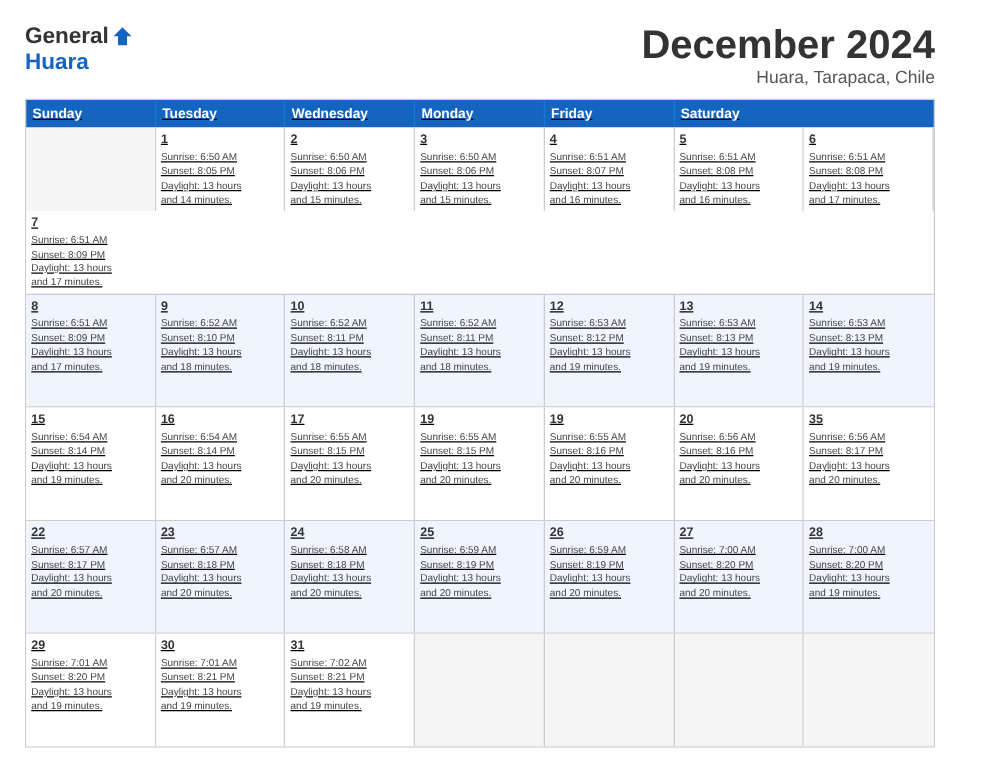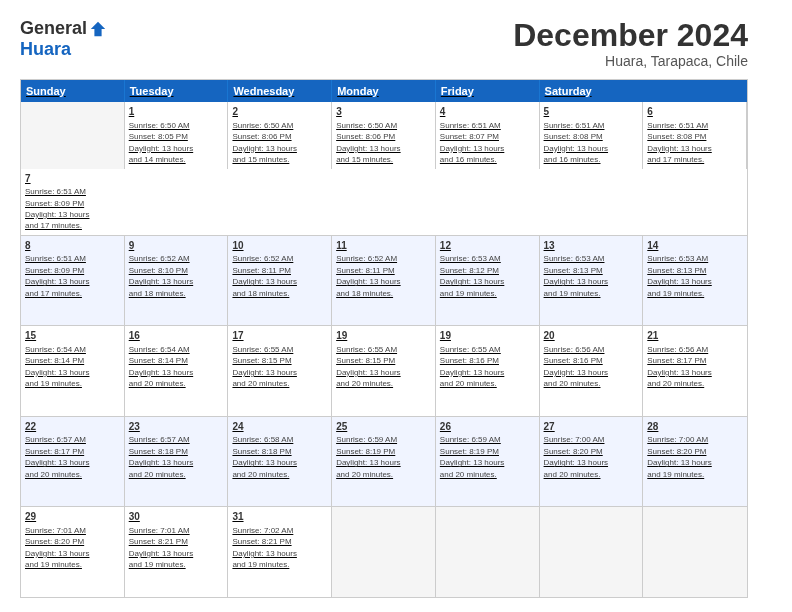--- a/index.html
+++ b/index.html
@@ -233,21 +233,21 @@
         </div>
         <div class="cal-cell">
           <span class="day-num">19</span>
           <span class="cell-text">Sunrise: 6:55 AM<br>Sunset: 8:16 PM<br>Daylight: 13 hours<br>and 20 minutes.</span>
         </div>
         <div class="cal-cell">
           <span class="day-num">20</span>
           <span class="cell-text">Sunrise: 6:56 AM<br>Sunset: 8:16 PM<br>Daylight: 13 hours<br>and 20 minutes.</span>
         </div>
         <div class="cal-cell">
-          <span class="day-num">21</span>
+          <span class="day-num">35</span>
           <span class="cell-text">Sunrise: 6:56 AM<br>Sunset: 8:17 PM<br>Daylight: 13 hours<br>and 20 minutes.</span>
         </div>
       </div>
 
       <div class="cal-row">
         <div class="cal-cell alt-row">
           <span class="day-num">22</span>
           <span class="cell-text">Sunrise: 6:57 AM<br>Sunset: 8:17 PM<br>Daylight: 13 hours<br>and 20 minutes.</span>
         </div>
         <div class="cal-cell alt-row">

